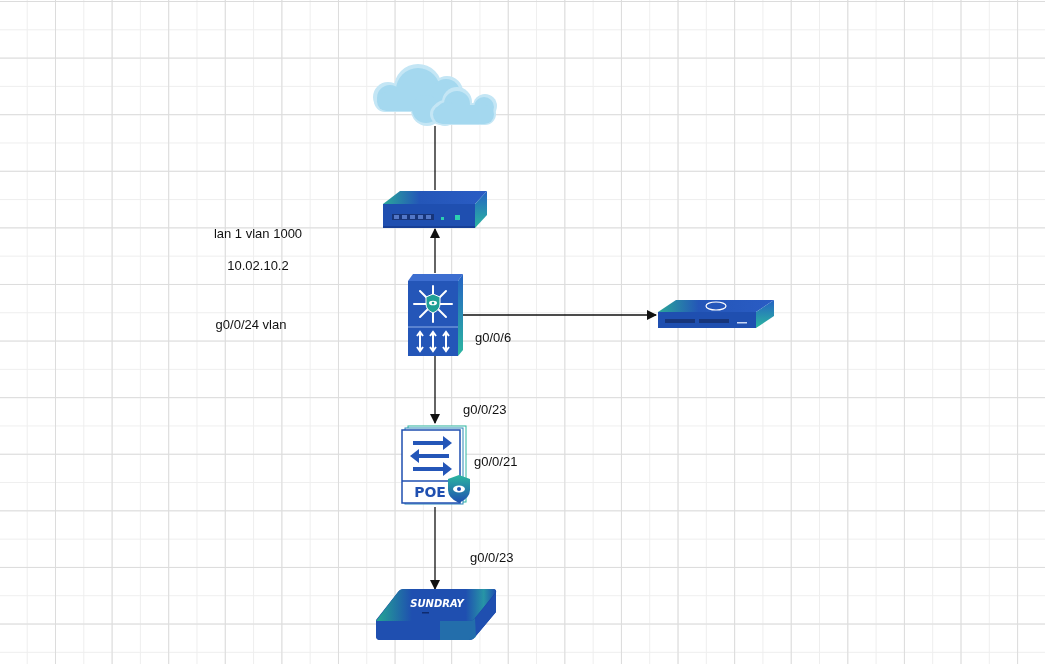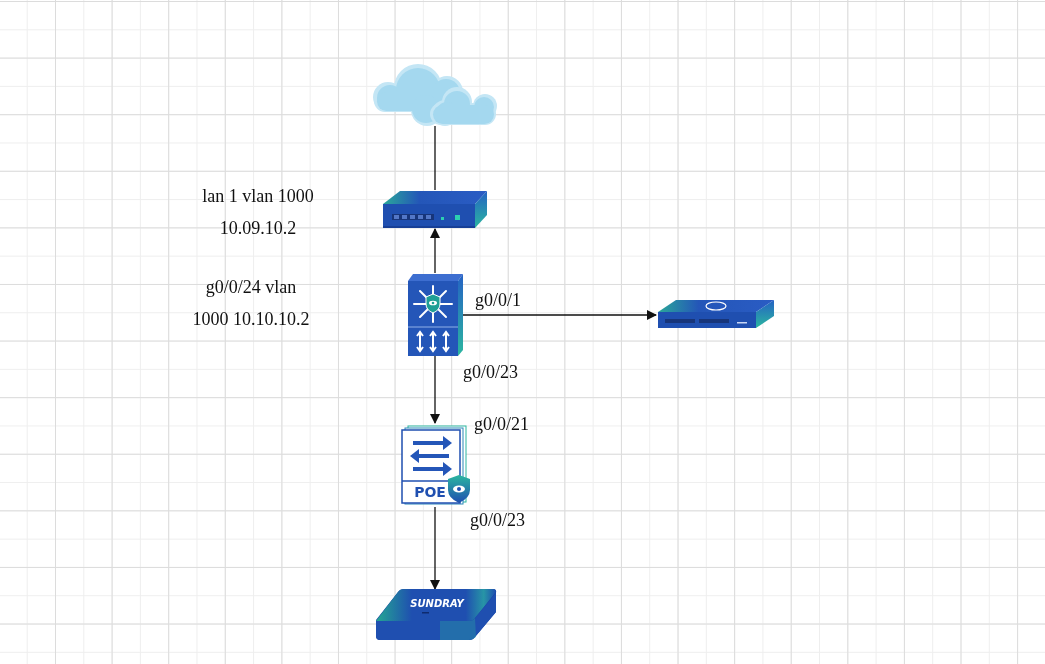--- a/index.html
+++ b/index.html
@@ -10,23 +10,24 @@
       linear-gradient(to right, #dcdcdc 1px, transparent 1px),
       linear-gradient(to bottom, #dcdcdc 1px, transparent 1px),
       linear-gradient(to right, #eeeeee 1px, transparent 1px),
       linear-gradient(to bottom, #eeeeee 1px, transparent 1px);
     background-size: 56.6px 56.6px, 56.6px 56.6px, 28.3px 28.3px, 28.3px 28.3px;
     background-position: -1.6px 1px, 0 1px, -1.6px 1px, 0 1px;
     font-family: "Liberation Sans", "DejaVu Sans", sans-serif;
   }
   #canvas { position: absolute; left: 0; top: 0; }
   .label {
-    position: absolute; font-size: 18px; color: #111; line-height: 32px;
-    font-family: Liberation Serif, serif;
+    position: absolute; font-size: 13px; color: #111; line-height: 32px;
+    font-family: Liberation Sans, sans-serif;
     white-space: nowrap;
+    margin-top: 38px;
   }
   .center { text-align: center; }
 </style>
 </head>
 <body>
 
 <svg id="canvas" width="1045" height="664" viewBox="0 0 1045 664">
   <defs>
     <marker id="arrow" markerWidth="10" markerHeight="10" refX="9" refY="5" orient="auto" markerUnits="userSpaceOnUse">
       <path d="M0,0 L10,5 L0,10 z" fill="#111"></path>
@@ -168,24 +169,23 @@
     <path d="M376,621 L398,592 Q400,589 404,589 L493,589 Q497,589 495,593 L475,618 Q473,621 469,621 Z" fill="url(#apGrad)"></path>
     <path d="M376,621 L469,621 Q473,621 475,618 L496,593 L496,612 L475,637 Q473,640 469,640 L380,640 Q376,640 376,636 Z" fill="#1f4fb0"></path>
     <path d="M440,621 L469,621 Q473,621 475,618 L476,637 Q473,640 469,640 L440,640 Z" fill="#2795a6" opacity="0.45"></path>
     <text x="437" y="607" text-anchor="middle" font-family="DejaVu Sans, sans-serif" font-weight="bold" font-style="italic" font-size="10" fill="#ffffff">SUNDRAY</text>
     <rect x="422" y="612" width="7" height="1.5" fill="#0e2b6e"></rect>
   </g>
 </svg>
 
 <div class="label center" style="left:178px; top:180px; width:160px;">
   <div>lan 1 vlan 1000</div>
-  <div>10.09.10.2</div>
+  <div>10.02.10.2</div>
 </div>
 
 <div class="label center" style="left:166px; top:271px; width:170px;">
   <div>g0/0/24 vlan</div>
-  <div>1000 10.10.10.2</div>
 </div>
 
-<div class="label" style="left:475px; top:284px;">g0/0/1</div>
+<div class="label" style="left:475px; top:284px;">g0/0/6</div>
 <div class="label" style="left:463px; top:356px;">g0/0/23</div>
 <div class="label" style="left:474px; top:408px;">g0/0/21</div>
 <div class="label" style="left:470px; top:504px;">g0/0/23</div>
 
 </body></html>

